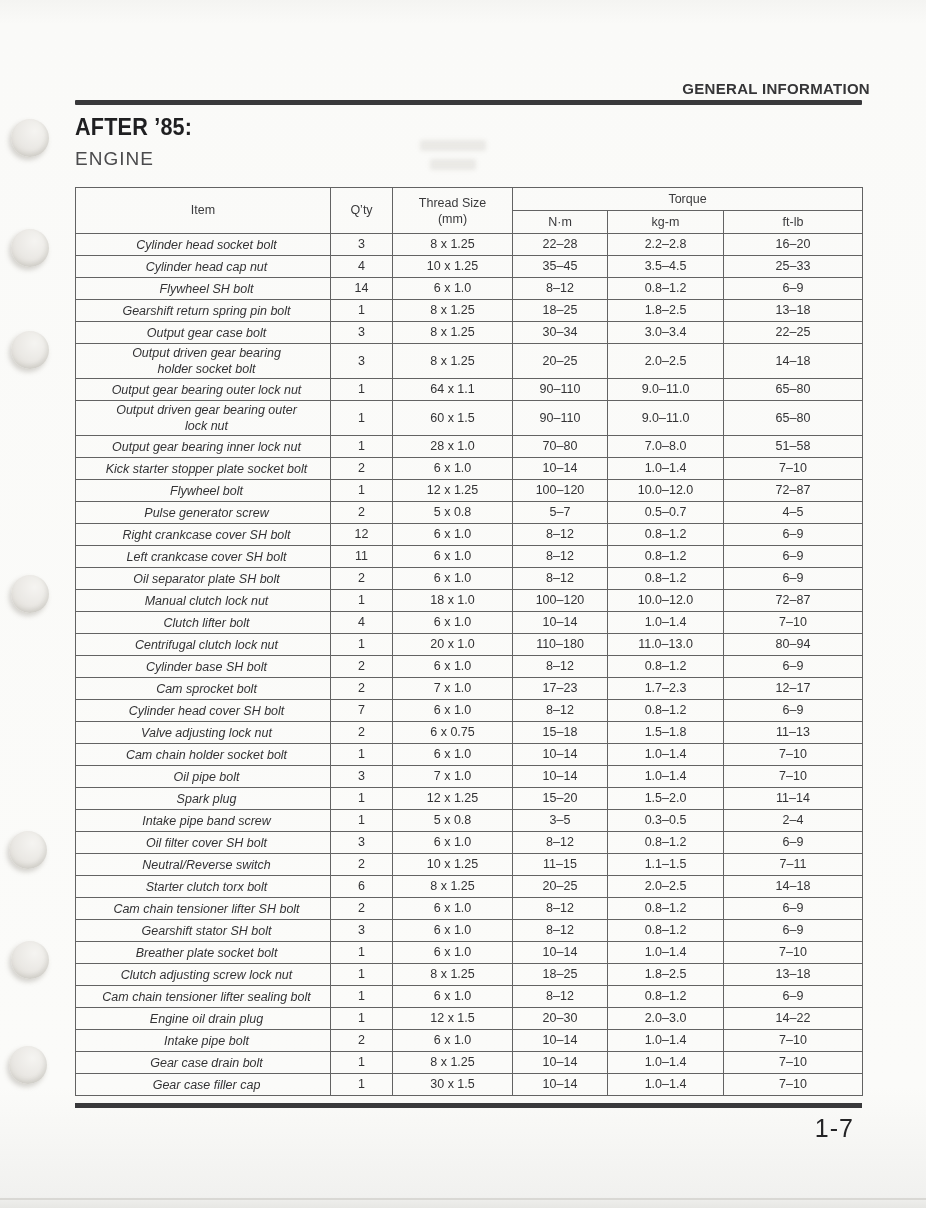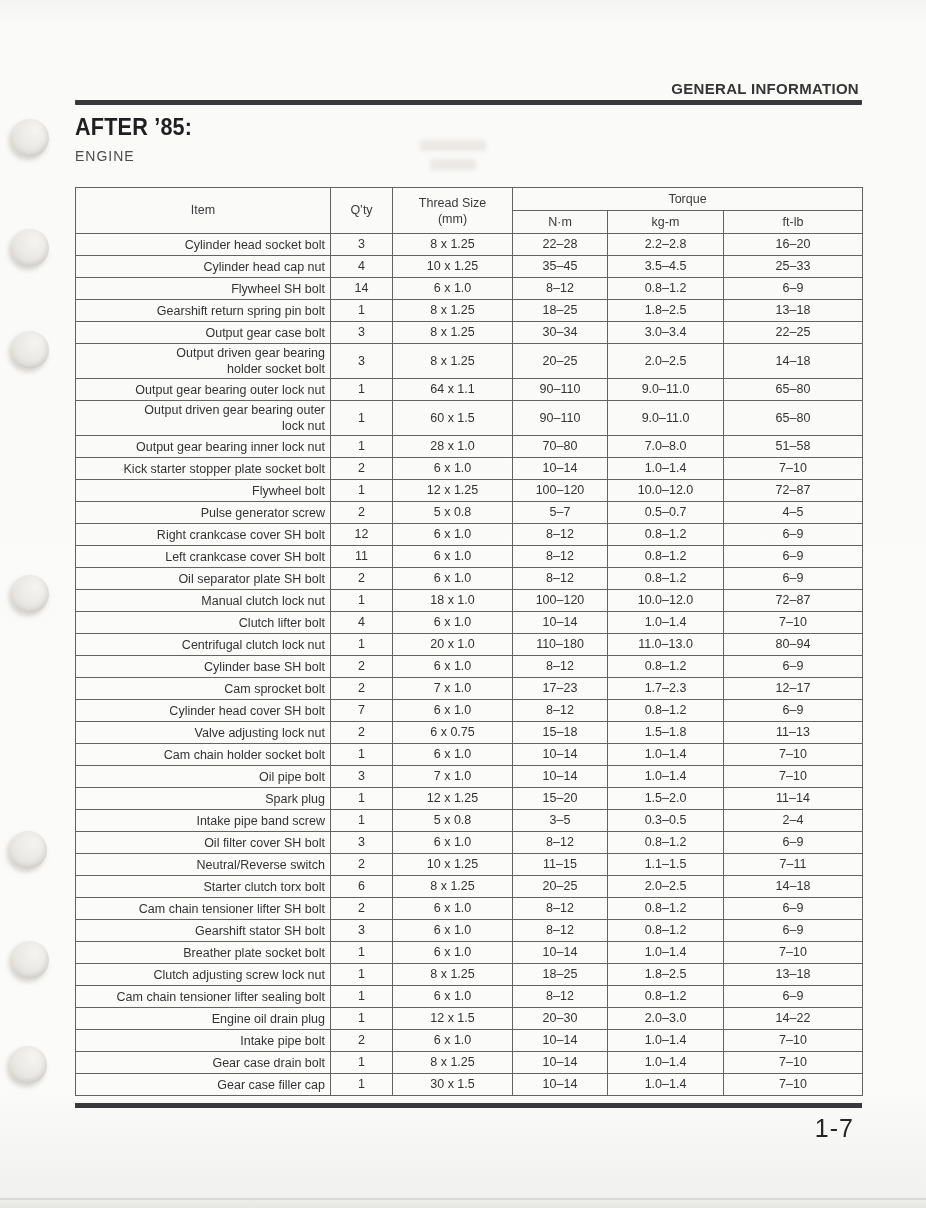--- a/index.html
+++ b/index.html
@@ -21,33 +21,33 @@
     pointer-events:none;
   }
   
   .hole{
     position:absolute;left:11px;width:38px;height:38px;border-radius:50%;
     background:radial-gradient(circle at 62% 32%, #f5f4f1 0%, var(--hole) 52%, #d6d3cd 100%);
     box-shadow:-2px 3px 5px rgba(110,105,95,.28), inset -2px -3px 4px rgba(110,105,95,.15);
   }
   
   .page-header{
-    position:absolute;top:80px;right:67px;
+    position:absolute;top:80px;right:56px;
     font-size:15px;font-weight:bold;letter-spacing:.3px;color:#353537;
   }
   .rule{position:absolute;left:75px;width:787px;height:5px;background:var(--rule);border-radius:1px;}
   .rule-top{top:100px;}
   .section-title{
     position:absolute;left:75px;top:114px;
     font-size:23px;font-weight:bold;color:#1f1f21;
     transform:scaleX(.94);transform-origin:left center;letter-spacing:.2px;
   }
   .subsection-title{
     position:absolute;left:75px;top:148px;
-    font-size:14px;color:var(--ink-soft);letter-spacing:1px;
+    font-size:19px;color:var(--ink-soft);letter-spacing:1px;
   }
   
   .ghost{position:absolute;background:rgba(158,155,146,.18);filter:blur(2px);border-radius:2px;}
   .ghost-1{left:420px;top:140px;width:66px;height:11px;}
   .ghost-2{left:430px;top:159px;width:46px;height:11px;}
   
   .content{
     position:absolute;left:75px;top:187px;width:787px;
   }
   table{
@@ -56,21 +56,21 @@
   }
   th,td{
     border:1px solid var(--border);
     vertical-align:middle;text-align:center;
     font-weight:normal;line-height:1.15;
   }
   thead th{height:23px;font-size:12.5px;color:#3a3a3c;}
   th.pre{white-space:pre-line;line-height:16px;}
   tbody td{height:22px;padding:1px 5px;}
   tbody td.c-item{
-    text-align:right;padding-left:12px;white-space:pre-line;line-height:16px;
+    text-align:center;padding-left:12px;white-space:pre-line;line-height:16px;font-style:italic;
   }
   .rule-bottom{position:static;margin-top:7px;width:787px;height:5px;background:var(--rule);}
   .page-number{
     margin-top:6px;text-align:right;padding-right:8px;
     font-size:25px;font-weight:normal;letter-spacing:1px;color:#242426;
   }
   .bottom-edge{
     position:absolute;left:0;top:1198px;width:926px;height:2px;
     background:#d9d8d4;
   }

